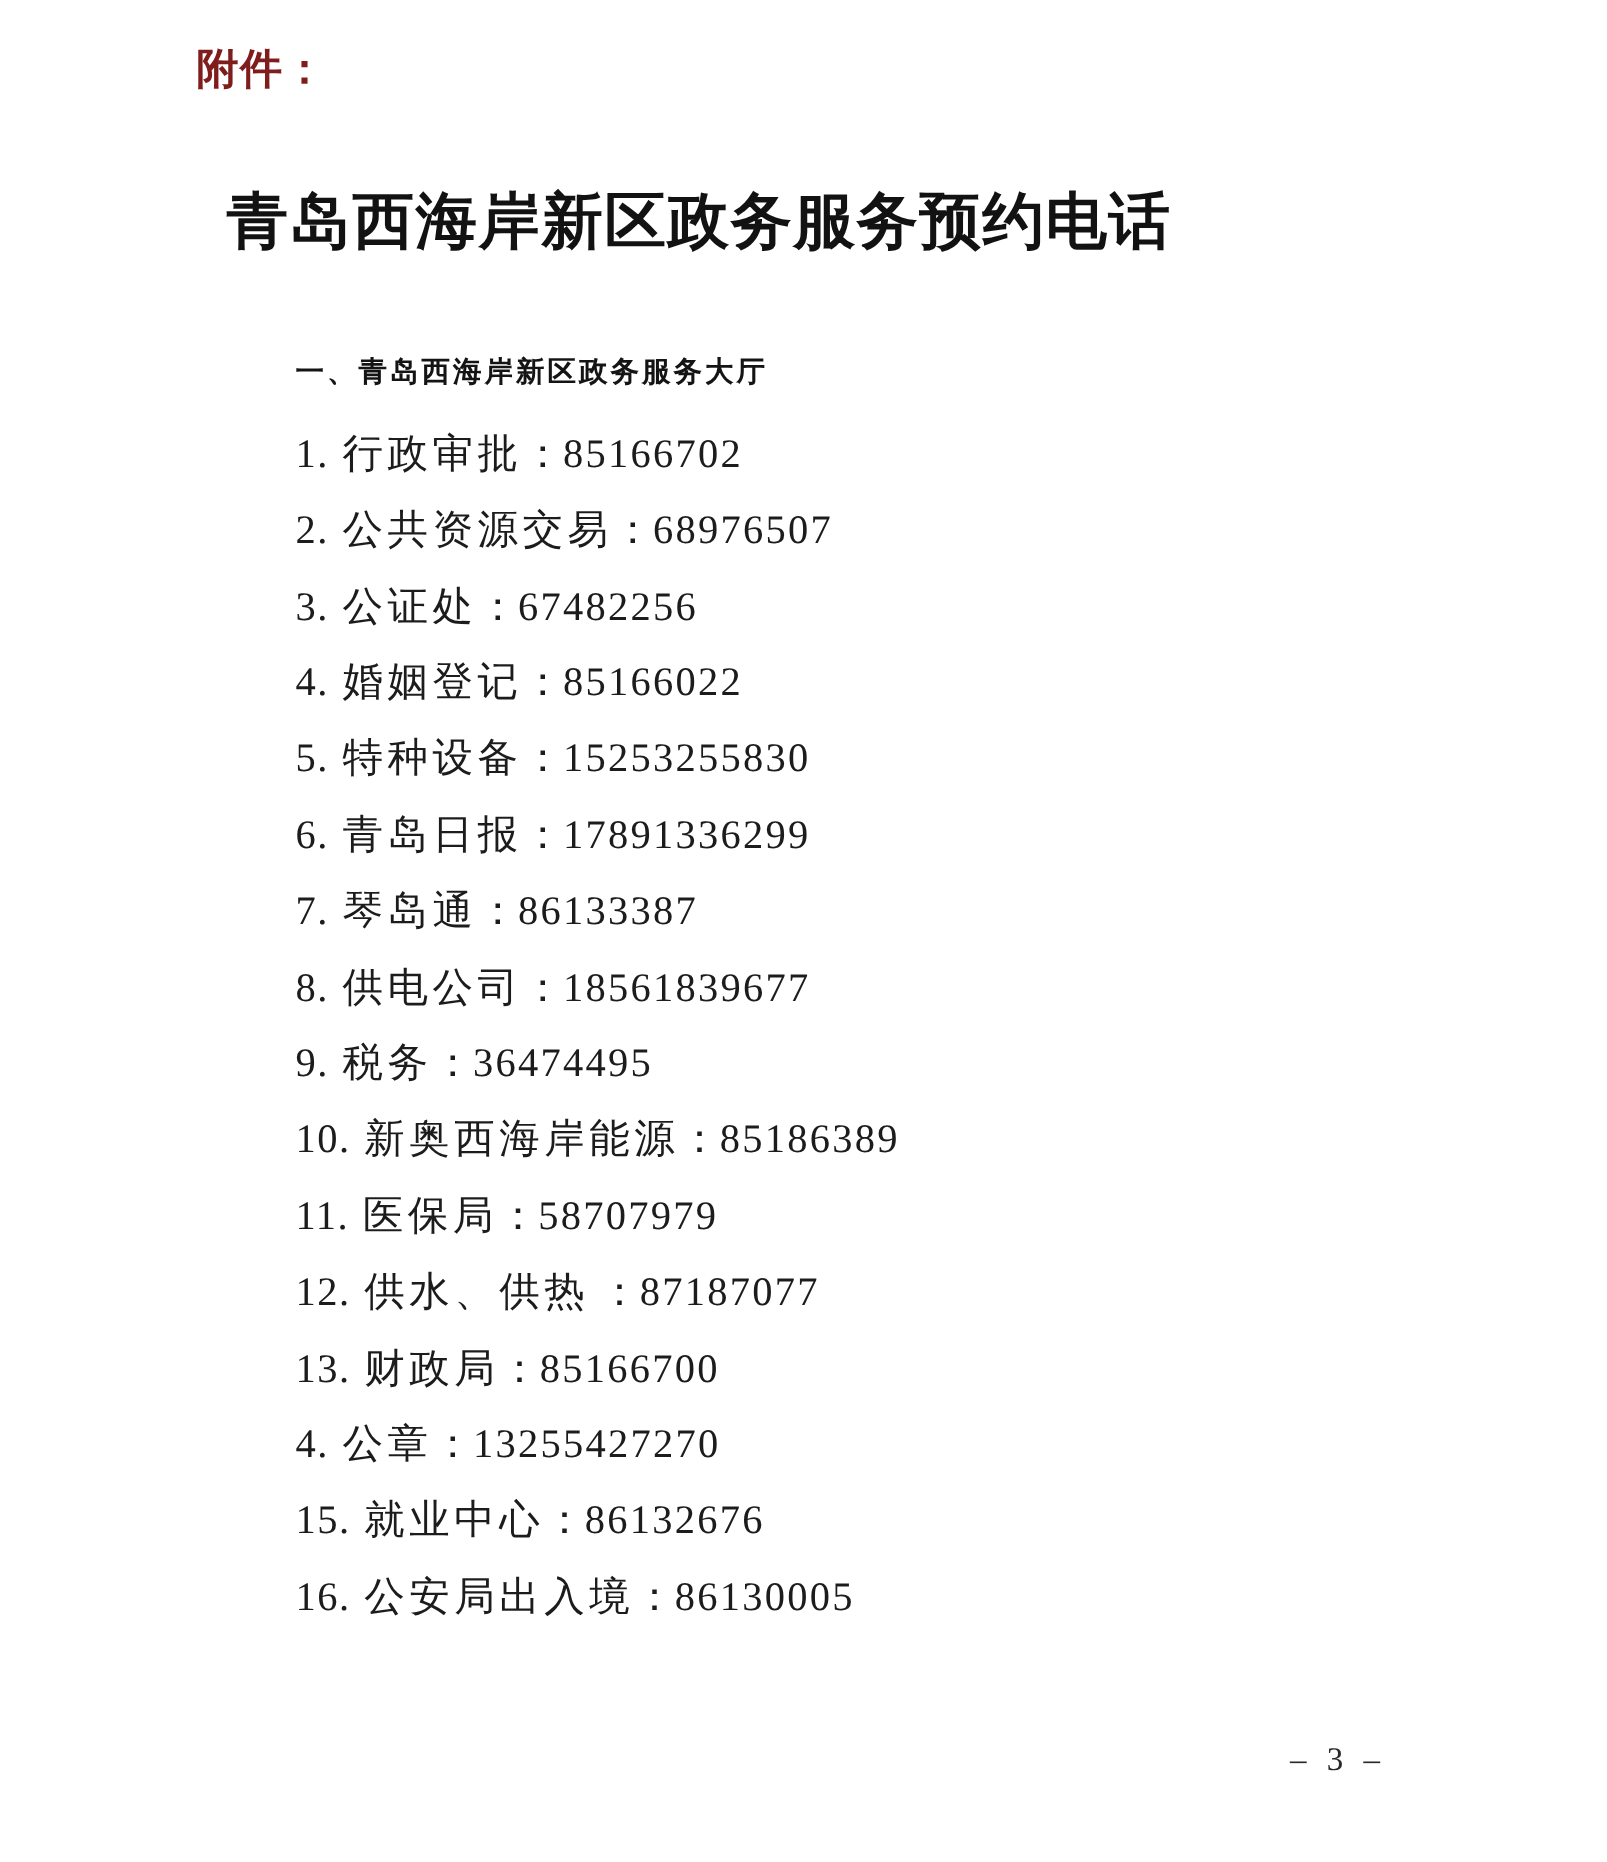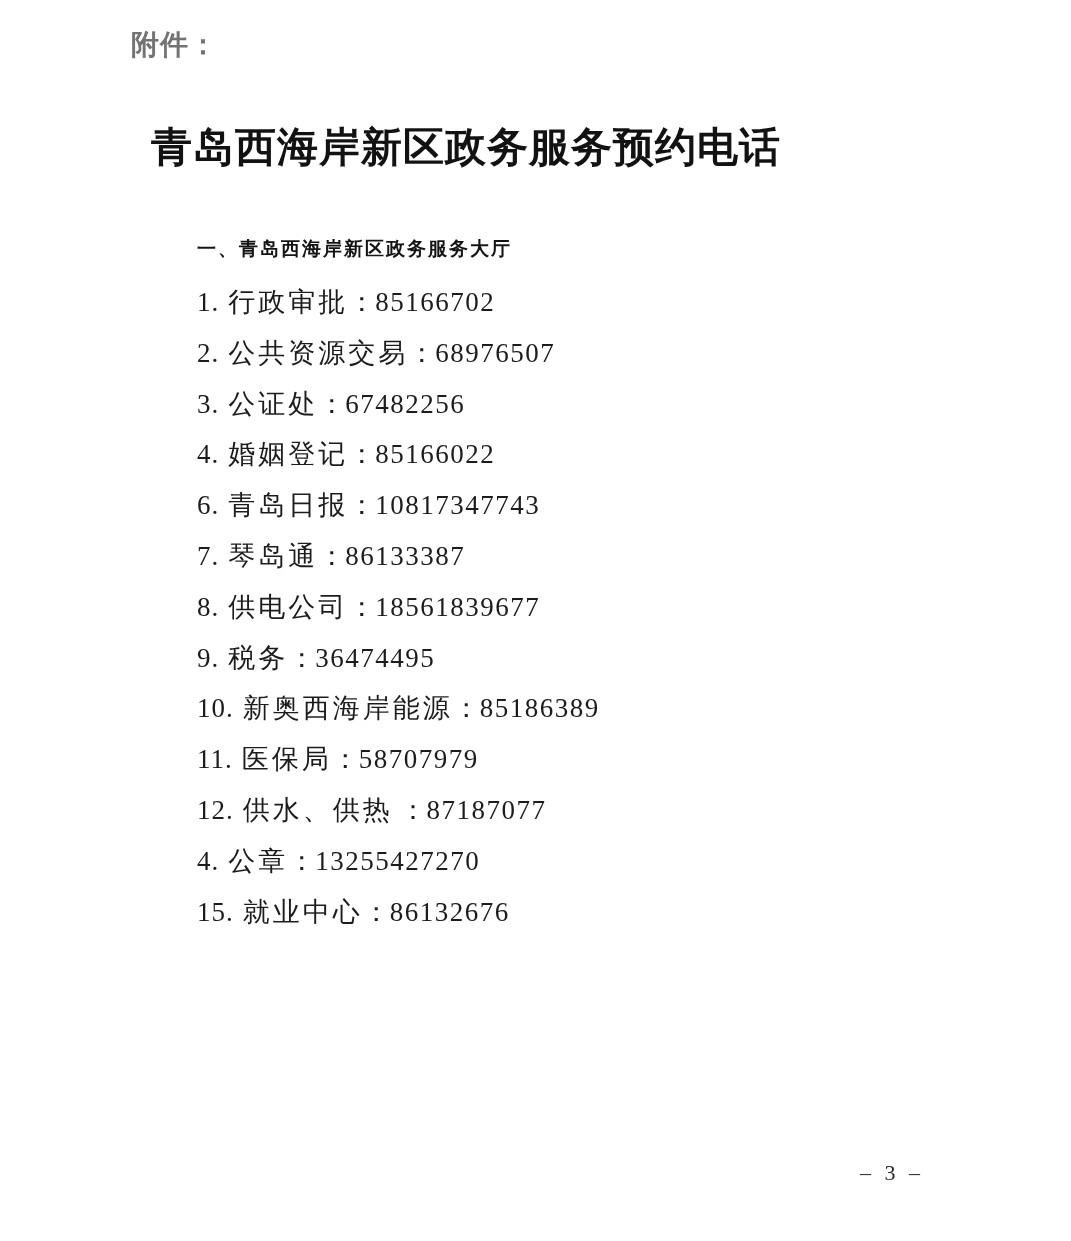--- a/index.html
+++ b/index.html
@@ -13,25 +13,25 @@
     height: 1241px;
     background: #ffffff;
     overflow: hidden;
     color: #1a1a1a;
     font-family: "Liberation Serif", "DejaVu Serif", serif;
   }
   .attachment-label {
     position: absolute;
     left: 131px;
     top: 31px;
-    font-family: Liberation Mono, monospace;
+    font-family: Liberation Serif, serif;
     font-weight: 700;
     font-size: 28px;
     line-height: 32px;
-    color: #737373;
+    color: #7f1d1d;
     letter-spacing: 1px;
   }
   .doc-title {
     position: absolute;
     left: 0;
     top: 124px;
     width: 932px;
     text-align: center;
     font-family: "Liberation Serif", "DejaVu Serif", serif;
     font-weight: 700;
@@ -97,26 +97,29 @@
 
   <div class="doc-title">青岛西海岸新区政务服务预约电话</div>
 
   <div class="section-heading">一、青岛西海岸新区政务服务大厅</div>
 
   <div class="phone-list">
       <div class="list-item"><span class="num">1.</span><span class="label">行政审批</span><span class="colon">：</span><span class="phone">85166702</span></div>
       <div class="list-item"><span class="num">2.</span><span class="label">公共资源交易</span><span class="colon">：</span><span class="phone">68976507</span></div>
       <div class="list-item"><span class="num">3.</span><span class="label">公证处</span><span class="colon">：</span><span class="phone">67482256</span></div>
       <div class="list-item"><span class="num">4.</span><span class="label">婚姻登记</span><span class="colon">：</span><span class="phone">85166022</span></div>
-      <div class="list-item"><span class="num">6.</span><span class="label">青岛日报</span><span class="colon">：</span><span class="phone">10817347743</span></div>
+      <div class="list-item"><span class="num">5.</span><span class="label">特种设备</span><span class="colon">：</span><span class="phone">15253255830</span></div>
+      <div class="list-item"><span class="num">6.</span><span class="label">青岛日报</span><span class="colon">：</span><span class="phone">17891336299</span></div>
       <div class="list-item"><span class="num">7.</span><span class="label">琴岛通</span><span class="colon">：</span><span class="phone">86133387</span></div>
       <div class="list-item"><span class="num">8.</span><span class="label">供电公司</span><span class="colon">：</span><span class="phone">18561839677</span></div>
       <div class="list-item"><span class="num">9.</span><span class="label">税务</span><span class="colon">：</span><span class="phone">36474495</span></div>
       <div class="list-item"><span class="num">10.</span><span class="label">新奥西海岸能源</span><span class="colon">：</span><span class="phone">85186389</span></div>
       <div class="list-item"><span class="num">11.</span><span class="label">医保局</span><span class="colon">：</span><span class="phone">58707979</span></div>
       <div class="list-item"><span class="num">12.</span><span class="label">供水、供热</span><span class="colon"> ：</span><span class="phone">87187077</span></div>
+      <div class="list-item"><span class="num">13.</span><span class="label">财政局</span><span class="colon">：</span><span class="phone">85166700</span></div>
       <div class="list-item"><span class="num">4.</span><span class="label">公章</span><span class="colon">：</span><span class="phone">13255427270</span></div>
       <div class="list-item"><span class="num">15.</span><span class="label">就业中心</span><span class="colon">：</span><span class="phone">86132676</span></div>
+      <div class="list-item"><span class="num">16.</span><span class="label">公安局出入境</span><span class="colon">：</span><span class="phone">86130005</span></div>
     </div>
 
   <div class="page-number">– 3 –</div>
 
 </div>
 
 </body></html>

